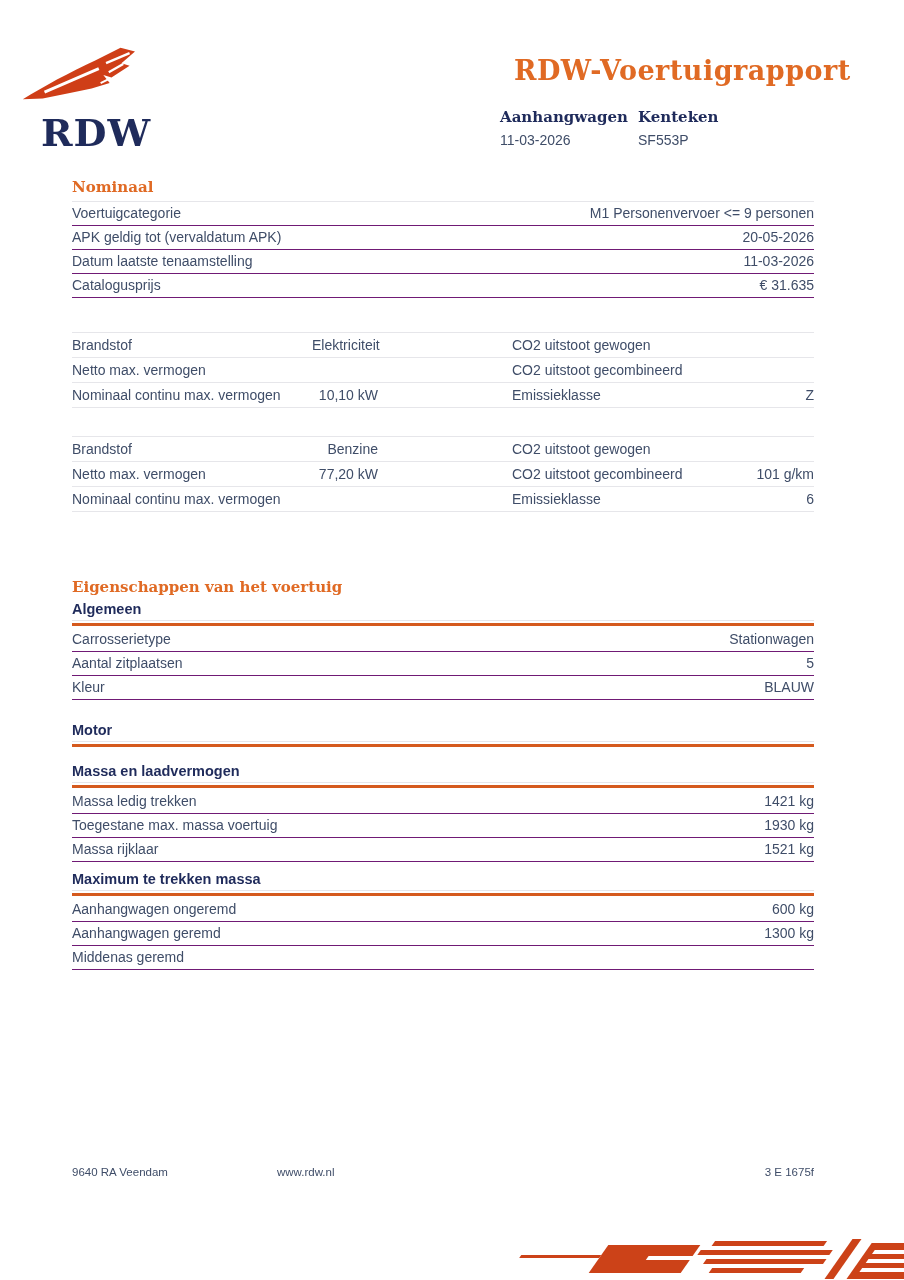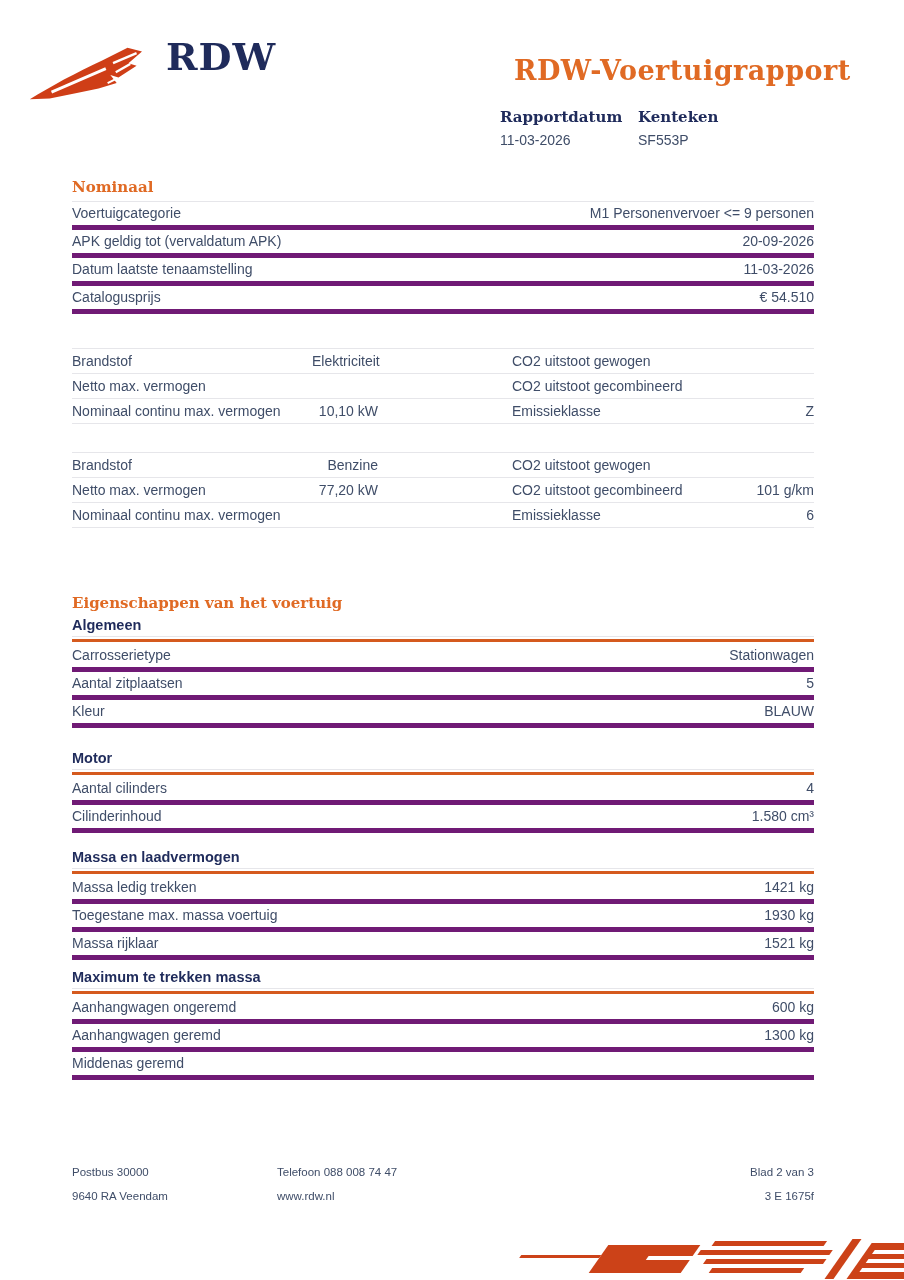--- a/index.html
+++ b/index.html
@@ -6,21 +6,21 @@
   .page{
     position:relative;
     width:904px;height:1280px;
     margin:0 auto;
     background:#ffffff;
     overflow:hidden;
     font-family:"Liberation Sans", sans-serif;
     color:#3f4d68;
   }
   
-  .logo{position:absolute;top:36px;left:26px;display:flex;align-items:flex-start;}
+  .logo{position:absolute;top:36px;left:19px;display:flex;align-items:flex-start;flex-direction:column;}
   .logo svg{display:block;}
   .wordmark{
     font-family:"DejaVu Serif", serif;
     font-weight:700;font-size:38px;line-height:38px;
     color:#1f2b5b;margin-left:22px;margin-top:2px;letter-spacing:1px;
   }
   .titleblock{position:absolute;top:42px;left:500px;width:340px;}
   .report-title{
     margin:14px;
     font-family:"DejaVu Serif", serif;
@@ -38,21 +38,21 @@
   .content{position:absolute;top:178px;left:72px;width:742px;}
   .sec-title{
     font-family:"DejaVu Serif", serif;
     font-weight:700;font-size:15px;color:#e06a24;
     margin:0 0 5px 0;
   }
   .rtable{width:100%;}
   .sec-table{border-top:1px solid #e6e6ea;}
   .row{
     display:flex;justify-content:space-between;align-items:flex-end;
-    padding:4px 0;border-bottom:5px solid #701a75;
+    padding:4px 0;border-bottom:1px solid #701a75;
     font-size:14px;line-height:15px;min-height:15px;
   }
   .row .val{text-align:right;}
   
   .mrow{
     display:flex;align-items:baseline;
     padding:4.5px 0;border-bottom:1px solid #e6e6ea;
     font-size:14px;line-height:15px;min-height:15px;
   }
   .mc1{width:240px;}
@@ -97,50 +97,50 @@
       <path stroke="#ffffff" stroke-width="2.6" fill="none" d="M99 40 L115 31"></path>
       <path stroke="#ffffff" stroke-width="2.2" fill="none" d="M90 52 L100 47"></path>
     </svg>
     <span class="wordmark">RDW</span>
   </div>
 
   <div class="titleblock">
     <h1 class="report-title">RDW-Voertuigrapport</h1>
     <div class="meta">
       <div class="meta-col">
-        <div class="meta-label">Rapportdatum</div>
+        <div class="meta-label">Aanhangwagen</div>
         <div class="meta-value">11-03-2026</div>
       </div>
       <div class="meta-col">
         <div class="meta-label">Kenteken</div>
         <div class="meta-value">SF553P</div>
       </div>
     </div>
   </div>
 
   <div class="content">
 
     <section>
       <h2 class="sec-title">Nominaal</h2>
       <div class="rtable sec-table">
         <div class="row">
           <span>Voertuigcategorie</span>
           <span class="val">M1 Personenvervoer &lt;= 9 personen</span>
         </div>
         <div class="row">
           <span>APK geldig tot (vervaldatum APK)</span>
-          <span class="val">20-09-2026</span>
+          <span class="val">20-05-2026</span>
         </div>
         <div class="row">
           <span>Datum laatste tenaamstelling</span>
           <span class="val">11-03-2026</span>
         </div>
         <div class="row">
           <span>Catalogusprijs</span>
-          <span class="val">€ 54.510</span>
+          <span class="val">€ 31.635</span>
         </div>
       </div>
     </section>
 
     <section class="sec-milieu">
       <div class="rtable sec-table">
         <div class="mrow">
           <span class="mc1">Brandstof</span>
           <span class="mv1">Elektriciteit</span>
           <span class="mc2">CO2 uitstoot gewogen</span>
@@ -199,30 +199,20 @@
           <div class="row">
             <span>Kleur</span>
             <span class="val">BLAUW</span>
           </div>
         </div>
       </div>
 
       <div class="subsection sub-gap-motor">
         <div class="sub-title">Motor</div>
         <div class="sub-rule"></div>
-        <div class="rtable">
-          <div class="row">
-            <span>Aantal cilinders</span>
-            <span class="val">4</span>
-          </div>
-          <div class="row">
-            <span>Cilinderinhoud</span>
-            <span class="val">1.580 cm³</span>
-          </div>
-        </div>
       </div>
 
       <div class="subsection sub-gap-massa">
         <div class="sub-title">Massa en laadvermogen</div>
         <div class="sub-rule"></div>
         <div class="rtable">
           <div class="row">
             <span>Massa ledig trekken</span>
             <span class="val">1421 kg</span>
           </div>
@@ -253,25 +243,20 @@
             <span>Middenas geremd</span>
             <span class="val"></span>
           </div>
         </div>
       </div>
     </section>
 
   </div>
 
   <div class="footer">
-    <div class="footer-row">
-      <span class="f-left">Postbus 30000</span>
-      <span class="f-mid">Telefoon 088 008 74 47</span>
-      <span class="f-right">Blad 2 van 3</span>
-    </div>
     <div class="footer-row">
       <span class="f-left">9640 RA Veendam</span>
       <span class="f-mid">www.rdw.nl</span>
       <span class="f-right">3 E 1675f</span>
     </div>
   </div>
 
   <svg class="bottom-art" width="420" height="50" viewBox="0 0 420 50">
     <g transform="translate(18,0) skewX(-35)" fill="#cc4218">
       <rect x="28" y="21" width="80" height="3"></rect>

